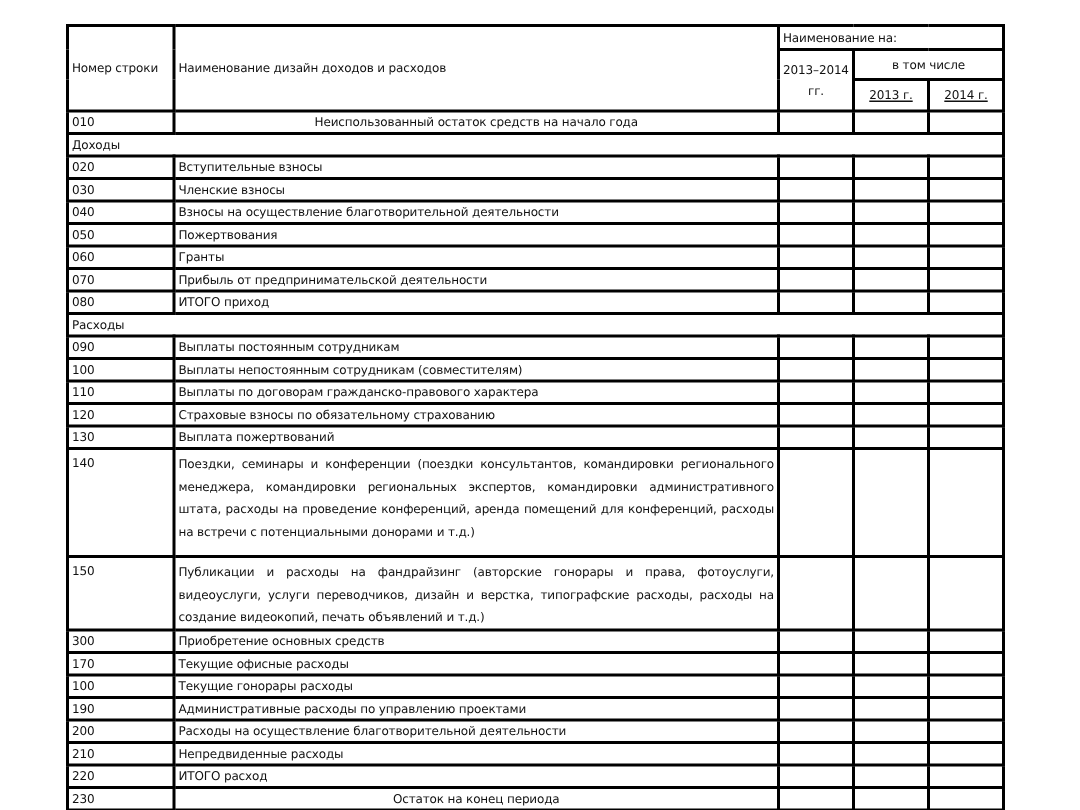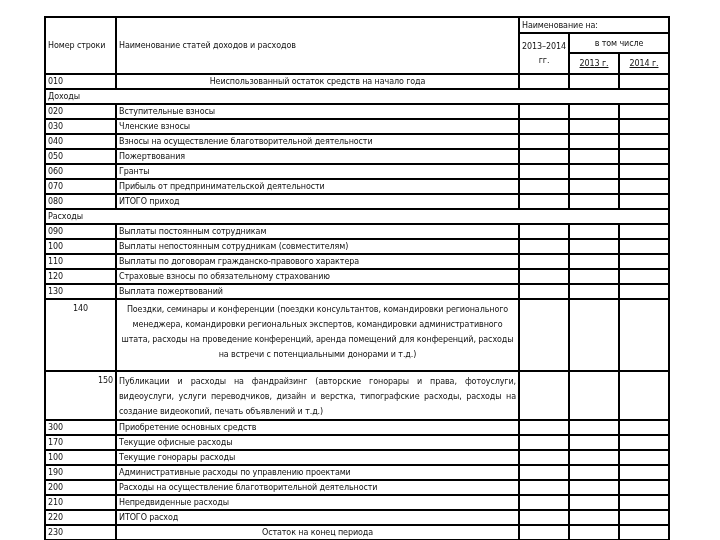--- a/index.html
+++ b/index.html
@@ -14,38 +14,38 @@
     border: 2px solid #000; padding: 0 2px; vertical-align: middle;
     line-height: 13px; height: 13px; white-space: nowrap; overflow: hidden;
     font-size: 8px; letter-spacing: -0.1px;
   }
   td.wrap { white-space: normal !important; text-align: justify; line-height: 15px !important;
             vertical-align: top !important; padding-top: 2px !important; }
   td.center { text-align: center; }
   tr.hdr1 td { height: 14px; }
   tr.hdr2 td { height: 18px; margin-left: 44px; }
   tr.hdr3 td { height: 19px; text-decoration: underline; }
-  tr.tall140 td { height: 68px; text-align: center; }
+  tr.tall140 td { height: 68px; }
   tr.tall150 td { height: 43px; }
 </style>
 </head>
 <body>
 
 <table class="budget">
   <colgroup>
     <col style="width:71px">
       <col style="width:403px">
       <col style="width:50px">
       <col style="width:50px">
       <col style="width:50px">
   </colgroup>
   <tbody>
       <tr class="hdr1">
     <td rowspan="3">Номер строки</td>
-    <td rowspan="3">Наименование статей доходов и расходов</td>
+    <td rowspan="3">Наименование дизайн доходов и расходов</td>
     <td colspan="3">Наименование на:</td>
   </tr>
   <tr class="hdr2">
     <td rowspan="2" class="center" style="white-space:normal;line-height:14px;">2013–2014 гг.</td>
     <td colspan="2" class="center">в том числе</td>
   </tr>
   <tr class="hdr3">
     <td class="center">2013 г.</td>
     <td class="center">2014 г.</td>
   </tr>
@@ -152,21 +152,21 @@
         <td></td>
       </tr>
   <tr class="tall140">
         <td style="vertical-align:top;padding-top:2px;">140</td>
         <td class="wrap">Поездки, семинары и конференции (поездки консультантов, командировки регионального менеджера, командировки региональных экспертов, командировки административного штата, расходы на проведение конференций, аренда помещений для конференций, расходы на встречи с потенциальными донорами и т.д.)</td>
         <td></td>
         <td></td>
         <td></td>
       </tr>
   <tr class="tall150">
-        <td style="vertical-align:top;padding-top:2px;text-align:right;">150</td>
+        <td style="vertical-align:top;padding-top:2px;">150</td>
         <td class="wrap">Публикации и расходы на фандрайзинг (авторские гонорары и права, фотоуслуги, видеоуслуги, услуги переводчиков, дизайн и верстка, типографские расходы, расходы на создание видеокопий, печать объявлений и т.д.)</td>
         <td></td>
         <td></td>
         <td></td>
       </tr>
   <tr>
         <td>300</td>
         <td>Приобретение основных средств</td>
         <td></td>
         <td></td>

